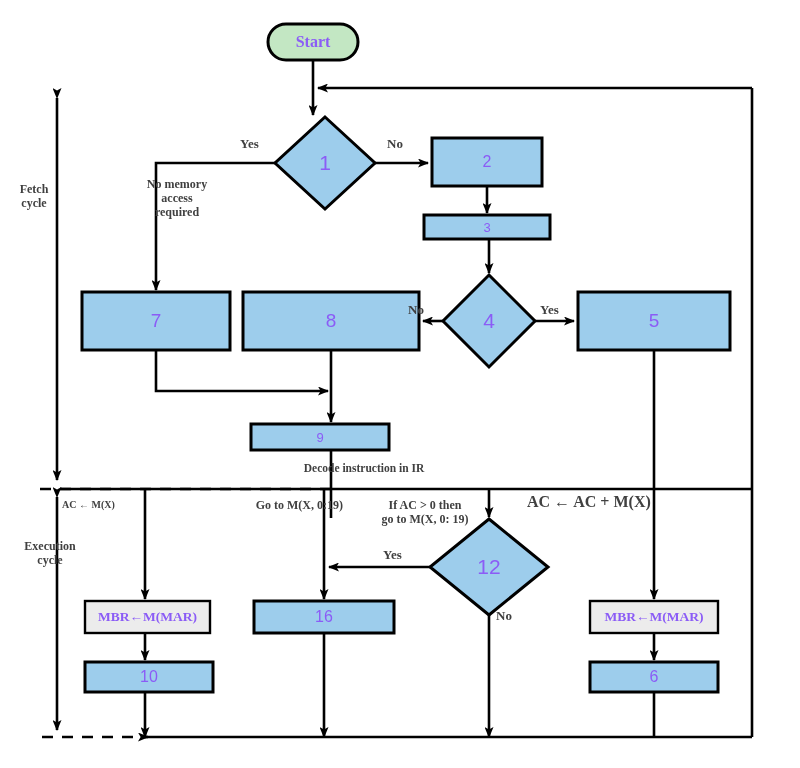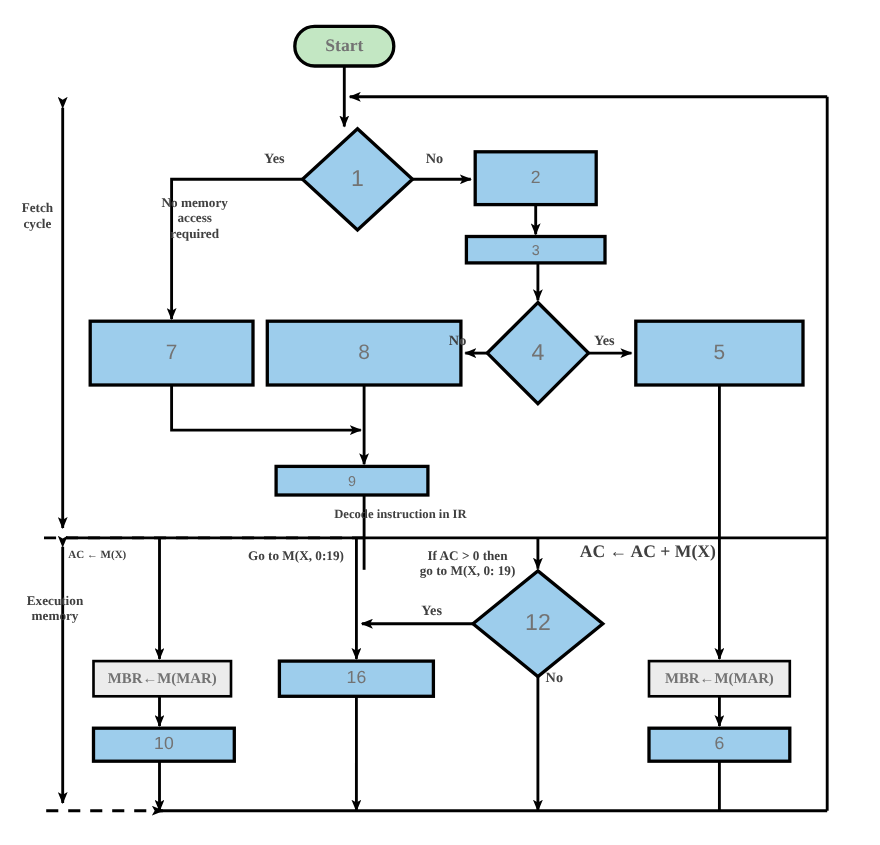--- a/index.html
+++ b/index.html
@@ -2,21 +2,21 @@
 <html><head>
 <meta charset="utf-8">
 <style>
   html,body{margin:0;padding:0;background:#ffffff;}
   body{width:800px;height:768px;font-family:"Liberation Serif",serif;}
   #stage{position:relative;width:800px;height:768px;overflow:hidden;background:#fff;}
   #svgroot{position:absolute;left:0;top:0;width:800px;height:768px;}
   .lbl{position:absolute;font-family:"Liberation Serif",serif;font-weight:bold;color:#404040;
        text-align:center;line-height:1.15;white-space:pre-line;}
   .nodetext{position:absolute;display:flex;align-items:center;justify-content:center;
-            font-family:"Liberation Sans",sans-serif;color:#737373;pointer-events:none;}
+            font-family:"Liberation Sans",sans-serif;color:#8b5cf6;pointer-events:none;}
 </style>
 </head>
 <body>
 
 <div id="stage">
 
   <svg id="svgroot" viewBox="0 0 800 768">
     <defs>
       <marker id="arr" markerWidth="11" markerHeight="9" refX="10" refY="4.5" orient="auto" markerUnits="userSpaceOnUse">
         <path d="M0,0 L11,4.5 L0,9 L2.6,4.5 Z" fill="#000"></path>
@@ -119,21 +119,21 @@
       <div class="lbl" style="left: 408px; top: 303px; font-size: 13px;">No</div>
       <div class="lbl" style="left: 540px; top: 303px; font-size: 13px;">Yes</div>
       <div class="lbl" style="left: 383px; top: 548px; font-size: 13px;">Yes</div>
       <div class="lbl" style="left: 496px; top: 609px; font-size: 13px;">No</div>
       <div class="lbl" style="left: 117px; top: 178px; width: 120px; text-align: center; font-size: 12px;">No memory
 access
 required</div>
       <div class="lbl" style="left: 4px; top: 183px; width: 60px; text-align: center; font-size: 12px;">Fetch
 cycle</div>
       <div class="lbl" style="left: 11px; top: 540px; width: 78px; text-align: center; font-size: 12px;">Execution
-memory</div>
+cycle</div>
       <div class="lbl" style="left: 264px; top: 462px; width: 200px; text-align: center; font-size: 11.5px;">Decode instruction in IR</div>
       <div class="lbl" style="left: 62px; top: 499px; width: 110px; text-align: left; font-size: 10px;">AC ← M(X)</div>
-      <div class="lbl" style="left: 195px; top: 499px; width: 148px; text-align: center; font-size: 12px;">Go to M(X, 0:19)</div>
+      <div class="lbl" style="left: 195px; top: 499px; width: 148px; text-align: right; font-size: 12px;">Go to M(X, 0:19)</div>
       <div class="lbl" style="left: 355px; top: 499px; width: 140px; text-align: center; font-size: 12px;">If AC &gt; 0 then
 go to M(X, 0: 19)</div>
       <div class="lbl" style="left: 527px; top: 493px; width: 160px; text-align: left; font-size: 16px;">AC ← AC + M(X)</div>
     </div>
 </div>
 
 </body></html>

